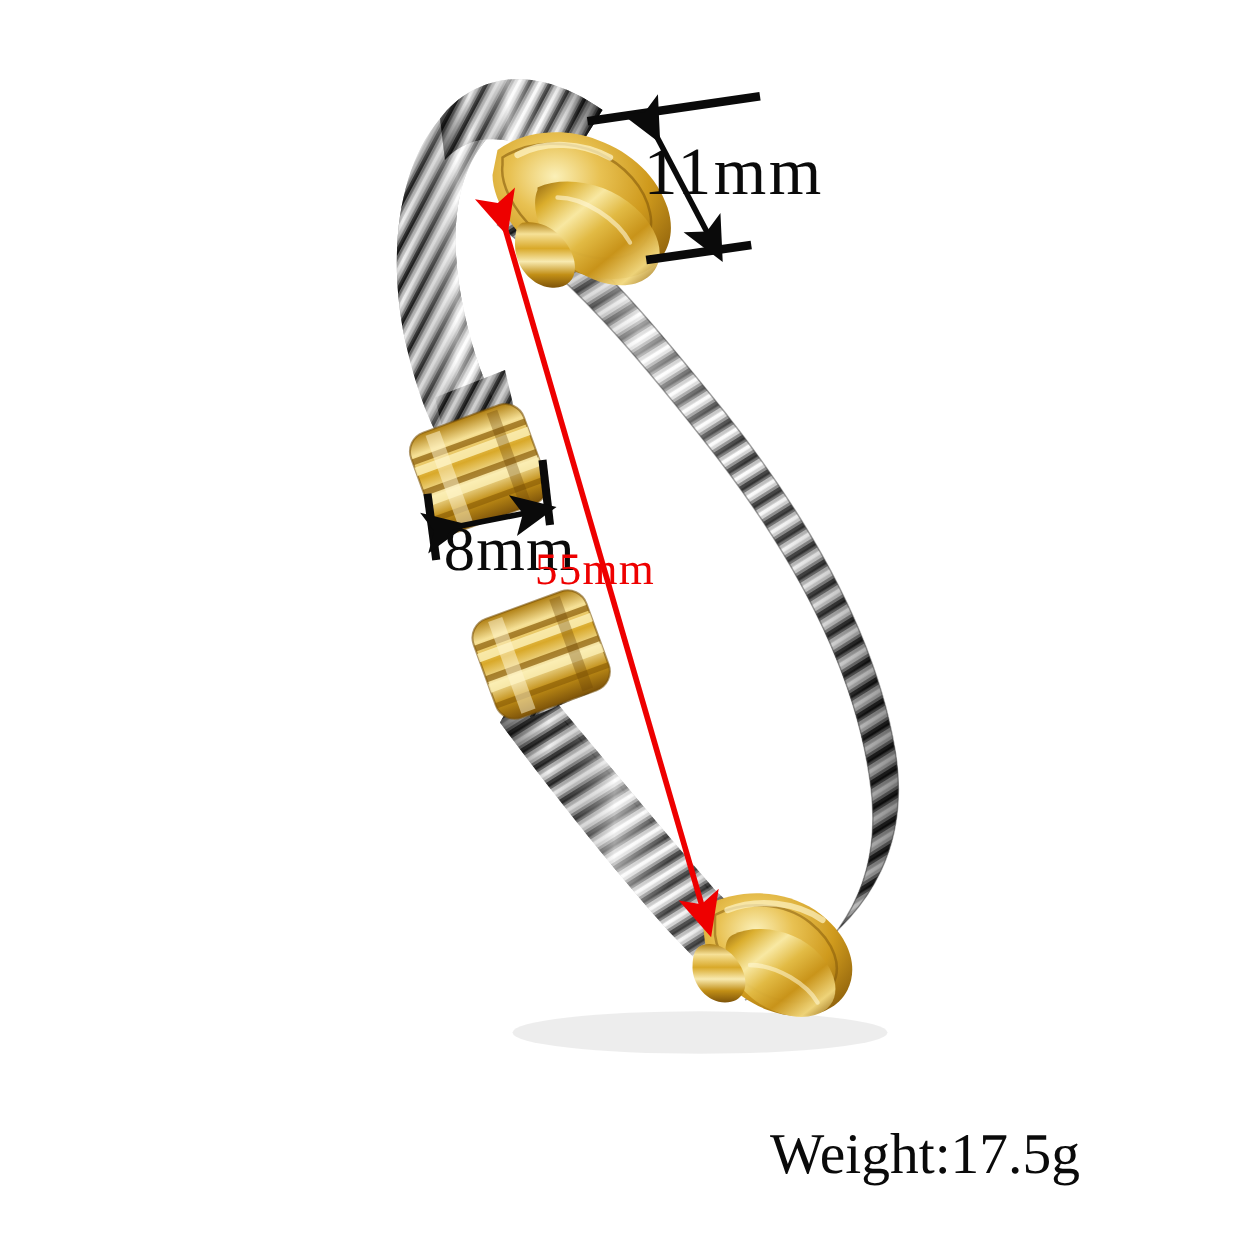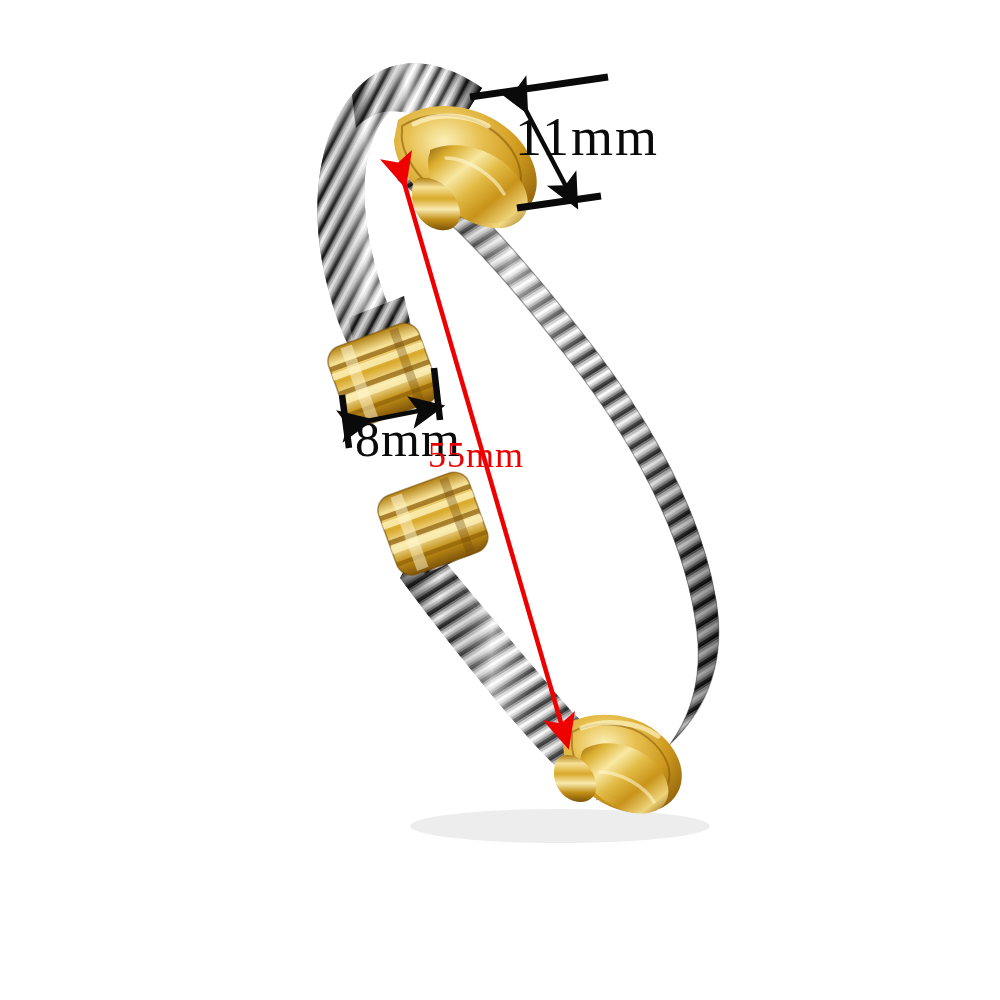--- a/index.html
+++ b/index.html
@@ -322,14 +322,15 @@
       <line x1="401" y1="172" x2="564" y2="733" stroke="#ee0000" stroke-width="4.5" marker-start="url(#ahRed)" marker-end="url(#ahRed)"></line>
     </g>
   </svg>
 
   <div class="lbl" id="lbl-11">11mm</div>
 
   <div class="lbl" id="lbl-8">8mm</div>
 
   <div class="lbl" id="lbl-55">55mm</div>
 
+  <div class="lbl" id="lbl-weight">Weight:17.5g</div>
 
 </div>
 
 </body></html>

